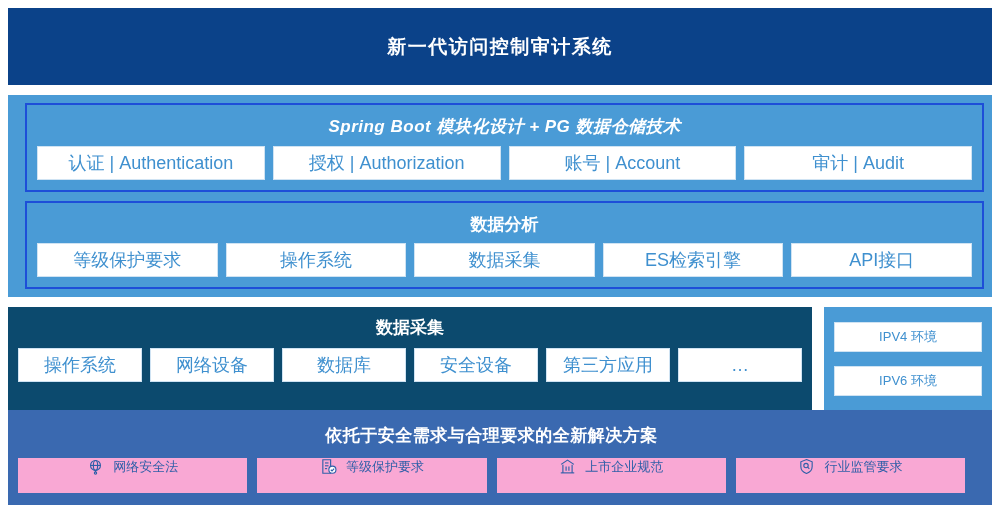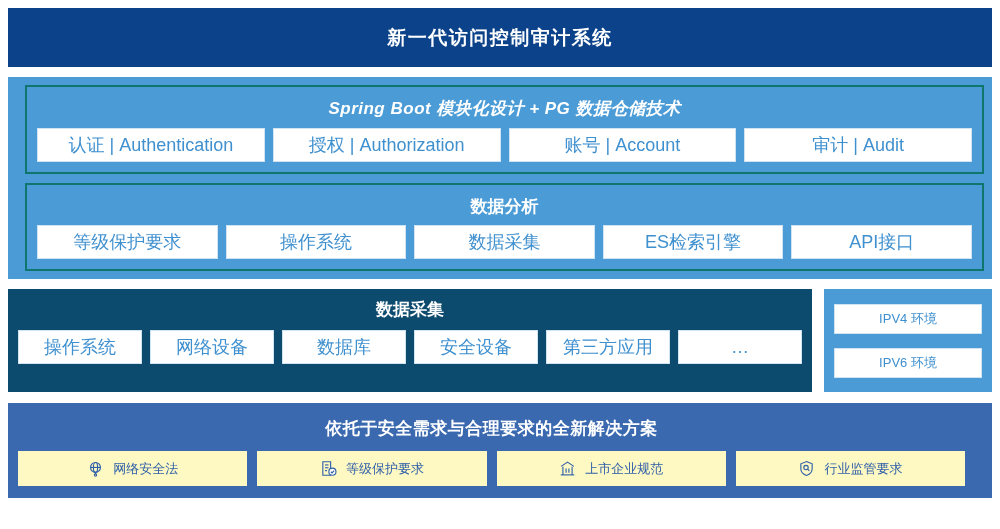--- a/index.html
+++ b/index.html
@@ -17,21 +17,21 @@
     position: relative;
     width: 1000px;
     height: 529px;
     background: #ffffff;
     box-sizing: border-box;
     padding: 8px 8px 0 8px;
   }
 
   
   .header-bar {
-    height: 59px;
+    height: 77px;
     background: #0b4289;
     display: flex;
     align-items: center;
     justify-content: center;
   }
   .header-title {
     color: #ffffff;
     font-size: 19px;
     font-weight: bold;
     letter-spacing: 1.5px;
@@ -42,21 +42,21 @@
     background: #4a9bd6;
     box-sizing: border-box;
   }
   .stack-panel {
     margin-top: 10px;
     padding: 8px;
   }
 
   
   .group {
-    border: 2px solid #0f766e;
+    border: 2px solid #1d4ed8;
     box-sizing: border-box;
     padding: 8px 10px 10px 10px;
     margin-left: 9px;
   }
   .group + .group {
     margin-top: 9px;
   }
   .group-title {
     text-align: center;
     color: #ffffff;
@@ -123,44 +123,42 @@
     height: 30px;
     display: flex;
     align-items: center;
     justify-content: center;
     color: #3f90cf;
     font-size: 13px;
   }
 
   
   .bottom-panel {
-    margin-top: 11px;
     background: #3a69b0;
     box-sizing: border-box;
     padding: 9px 27px 12px 10px;
   }
   .bottom-title {
     text-align: center;
     color: #ffffff;
     font-size: 17px;
     font-weight: bold;
     padding: 5px 0 11px 0;
     letter-spacing: 0.5px;
   }
   .bottom-row {
     display: flex;
     gap: 10px;
   }
   .bottom-card {
     flex: 1 1 0;
-    background: #fef9c3;
+    background: #f9a8d4;
     box-sizing: border-box;
     height: 35px;
     display: flex;
-    align-items: center;
     justify-content: center;
     gap: 9px;
     color: #2f5fa8;
     font-size: 13px;
     white-space: nowrap;
   }
   .bottom-card .ico {
     width: 17px;
     height: 17px;
     display: inline-flex;

